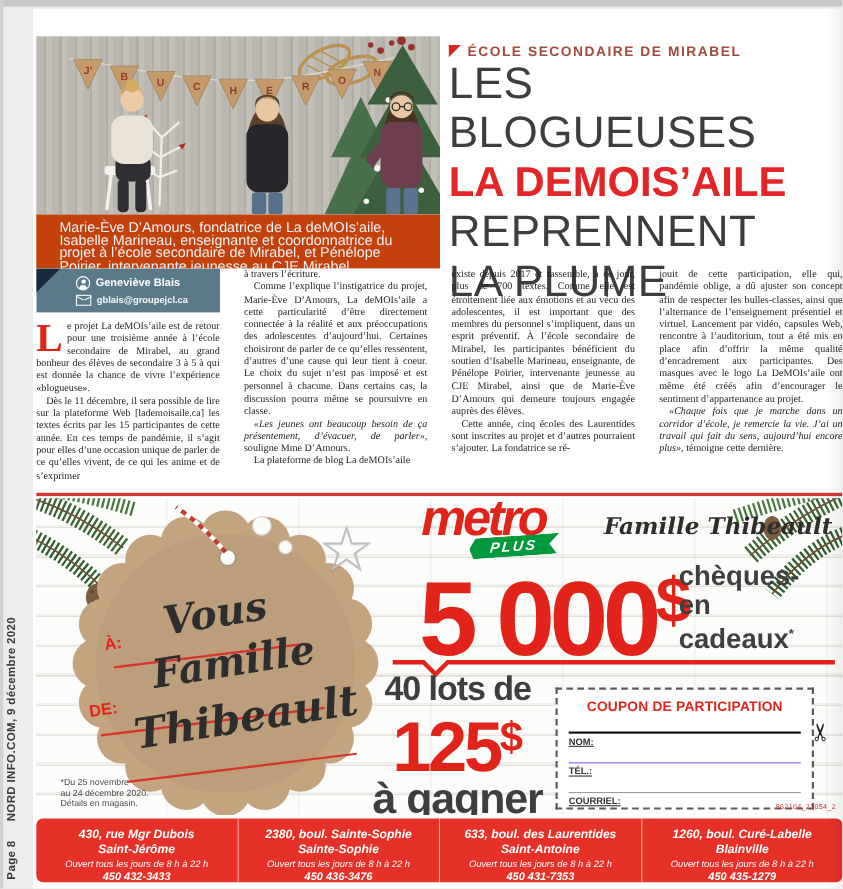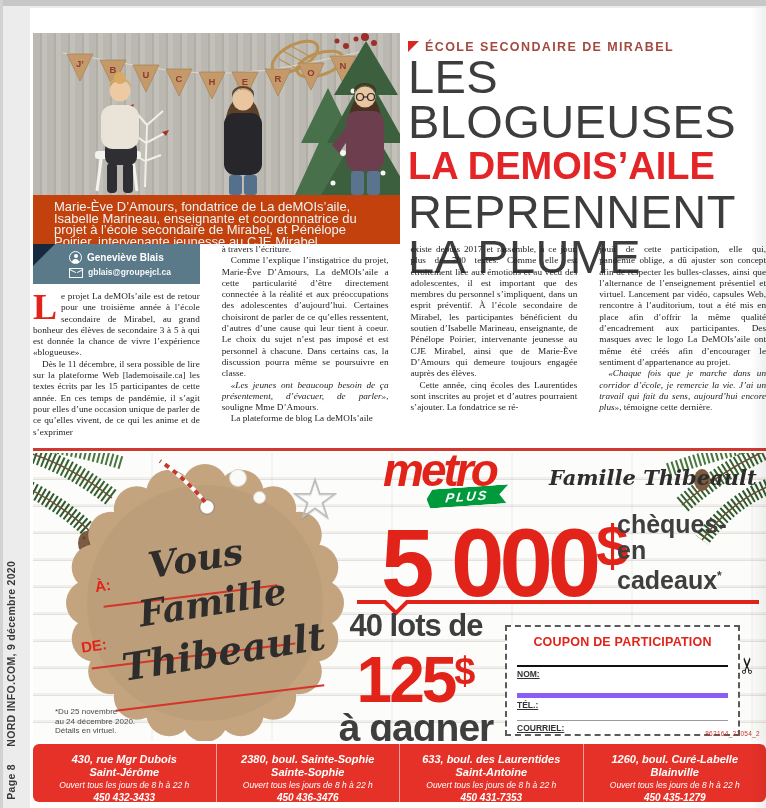--- a/index.html
+++ b/index.html
@@ -21,21 +21,21 @@
     background:repeating-linear-gradient(90deg,#b9b6af 0 7px,#aeaba3 7px 9px,#c1beb7 9px 14px);}
   .photo svg{display:block;}
   .photo-caption{position:absolute;left:3px;top:187px;width:367px;height:49px;background:#c2410c;
     color:#eef3f5;font-size:13px;line-height:11.5px;padding:6px 21px;box-sizing:border-box;}
 
   
   .headline{position:absolute;left:378px;top:32px;width:358px;}
   .kicker{display:flex;align-items:flex-start;gap:6px;color:#a3493e;font-weight:bold;
     font-size:12.5px;letter-spacing:1.4px;}
   .kicker-tri{width:0;height:0;border-top:11px solid #d8281f;border-right:11px solid transparent;margin-top:1px;}
-  .hl{font-size:47px;line-height:45px;color:#3d3d3d;letter-spacing:.4px;font-weight:400;}
+  .hl{font-size:40px;line-height:45px;color:#3d3d3d;letter-spacing:.4px;font-weight:400;}
   .hl.red{color:#e42528;font-weight:bold;font-size:38px;letter-spacing:0;}
 
   
   .columns{position:absolute;left:3px;top:236px;width:733px;height:202px;display:flex;gap:22px;
     font-family:"Liberation Serif",serif;font-size:9.2px;line-height:11.3px;color:#1d1d1d;
     text-align:justify;overflow:hidden;}
   .col{flex:1;min-width:0;}
   .col p{margin:0;font-family:Liberation Serif, serif;}
   .col p.ind{text-indent:9px;}
   .q{font-style:italic;}
@@ -110,21 +110,21 @@
   .orn1{left:196px;top:16px;width:18px;height:18px;}
   .orn2{left:220px;top:38px;width:13px;height:13px;}
 
   
   .coupon{position:absolute;left:472px;top:172px;width:235px;height:111px;background:#fff;
     border:2px dashed #5a5a5a;}
   .coupon-title{margin-top:8px;text-align:center;color:#e2231a;font-weight:bold;font-size:12.5px;letter-spacing:.2px;}
   .cfield{position:absolute;left:10px;right:10px;}
   .cfield .lab{font-size:8.5px;font-weight:bold;color:#333;margin-top:2px;text-decoration:underline;}
   .f-nom{top:38px;border-top:2px solid #111;}
-  .f-tel{top:66px;border-top:5px solid #8b5cf6;}
+  .f-tel{top:66px;border-top:1px solid #8b5cf6;}
   .f-mail{top:93px;border-top:1px solid #9a9a9a;}
   .scissors{position:absolute;left:705px;top:200px;font-size:22px;color:#1a1a1a;
     transform:rotate(-90deg);font-family:"DejaVu Sans",sans-serif;}
   .ad-code{position:absolute;right:6px;top:277px;font-size:6.5px;color:#c0392b;letter-spacing:.3px;}
   .fine-print{position:absolute;left:22px;top:254px;font-size:8px;line-height:9.5px;color:#4a4a4a;}
 
   
   .storebar{position:absolute;left:3px;top:736px;width:733px;height:58px;background:#e63128;
     border-radius:6px;display:flex;align-items:stretch;overflow:hidden;}
   .store{flex:1;color:#fff;text-align:center;font-style:italic;padding-top:9px;}
@@ -399,21 +399,21 @@
         <div class="cfield f-mail">
           <div class="lab">COURRIEL:</div>
         </div>
       </div>
       <span class="scissors">✂</span>
       <div class="ad-code">862164_21054_2</div>
 
       <div class="fine-print">
         <div>*Du 25 novembre</div>
         <div>au 24 décembre 2020.</div>
-        <div>Détails en virtuel.</div>
+        <div>Détails en magasin.</div>
       </div>
     </div>
 
     <div class="storebar">
       <div class="store">
         <div class="s-addr">430, rue Mgr Dubois</div>
         <div class="s-city">Saint-Jérôme</div>
         <div class="s-hours">Ouvert tous les jours de 8 h à 22 h</div>
         <div class="s-phone">450 432-3433</div>
       </div>

